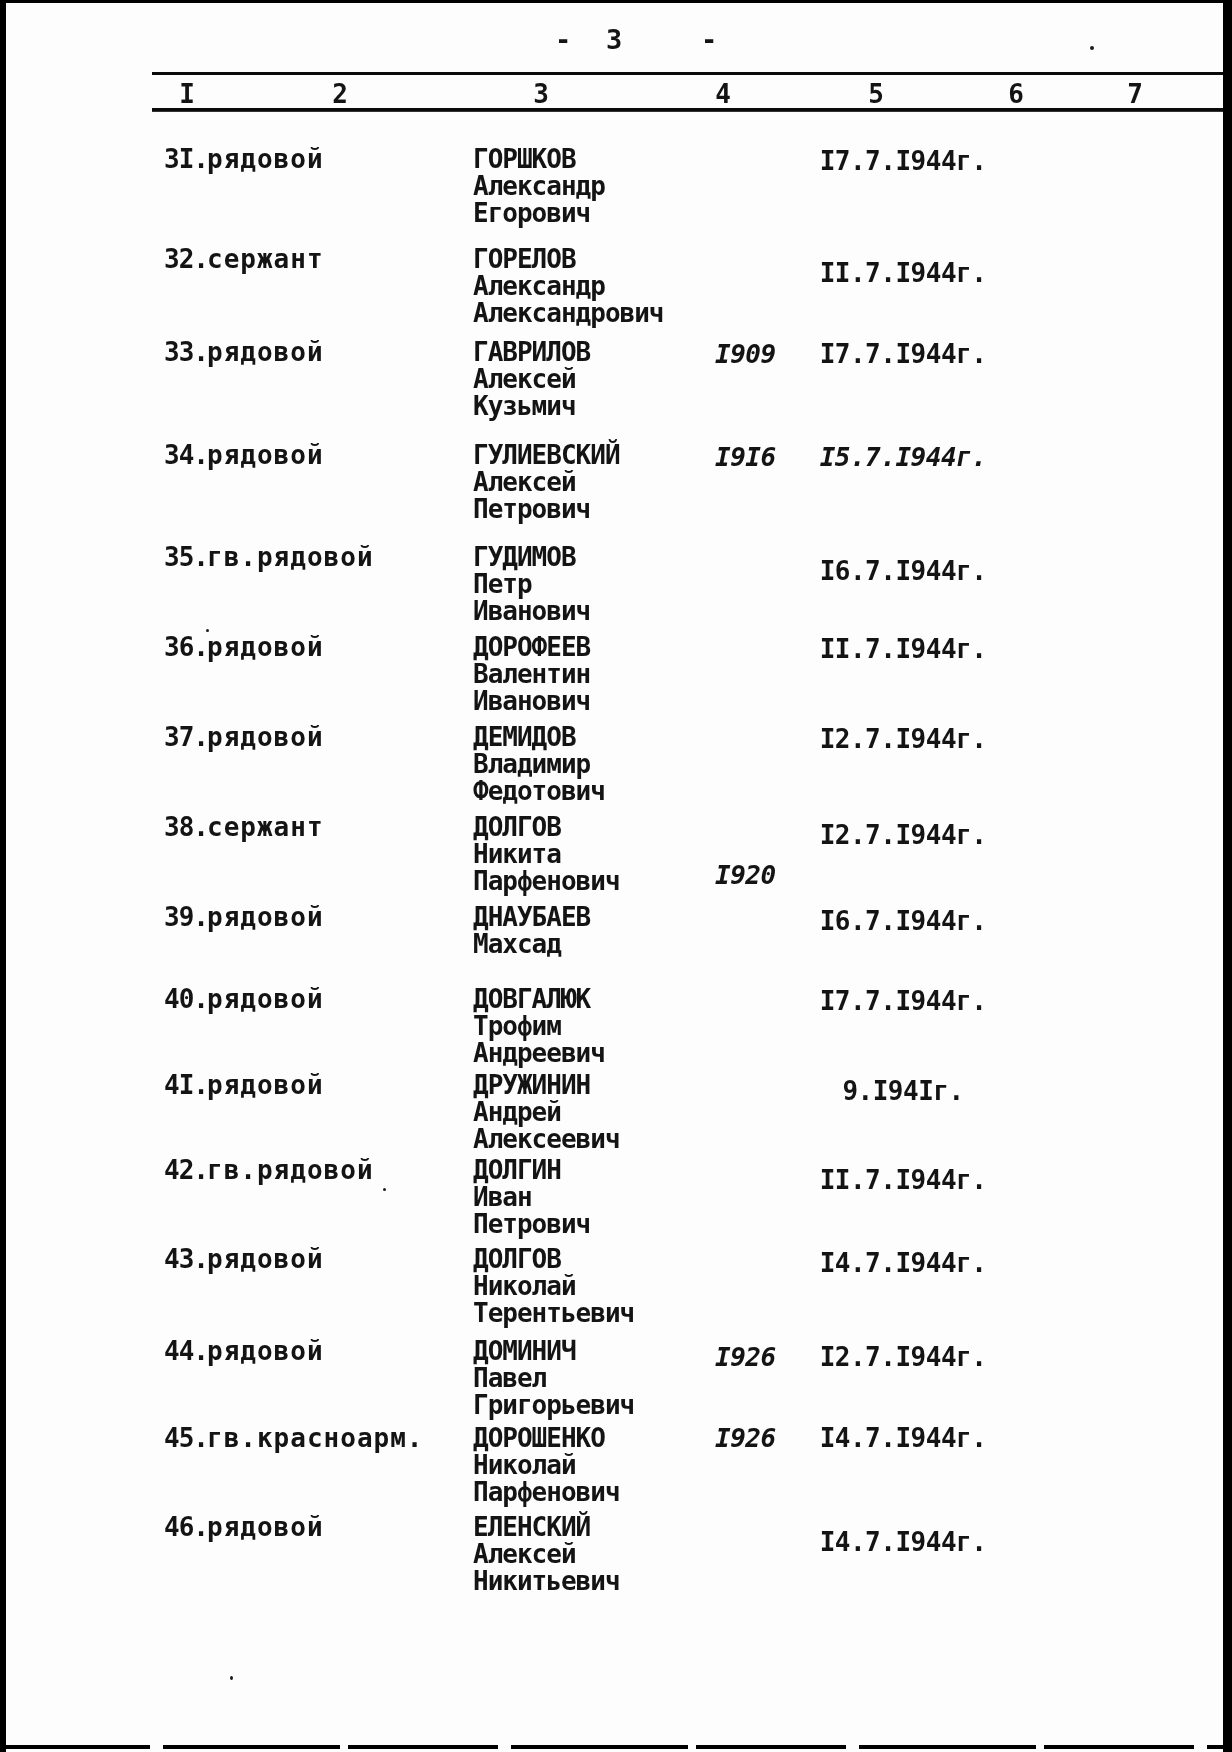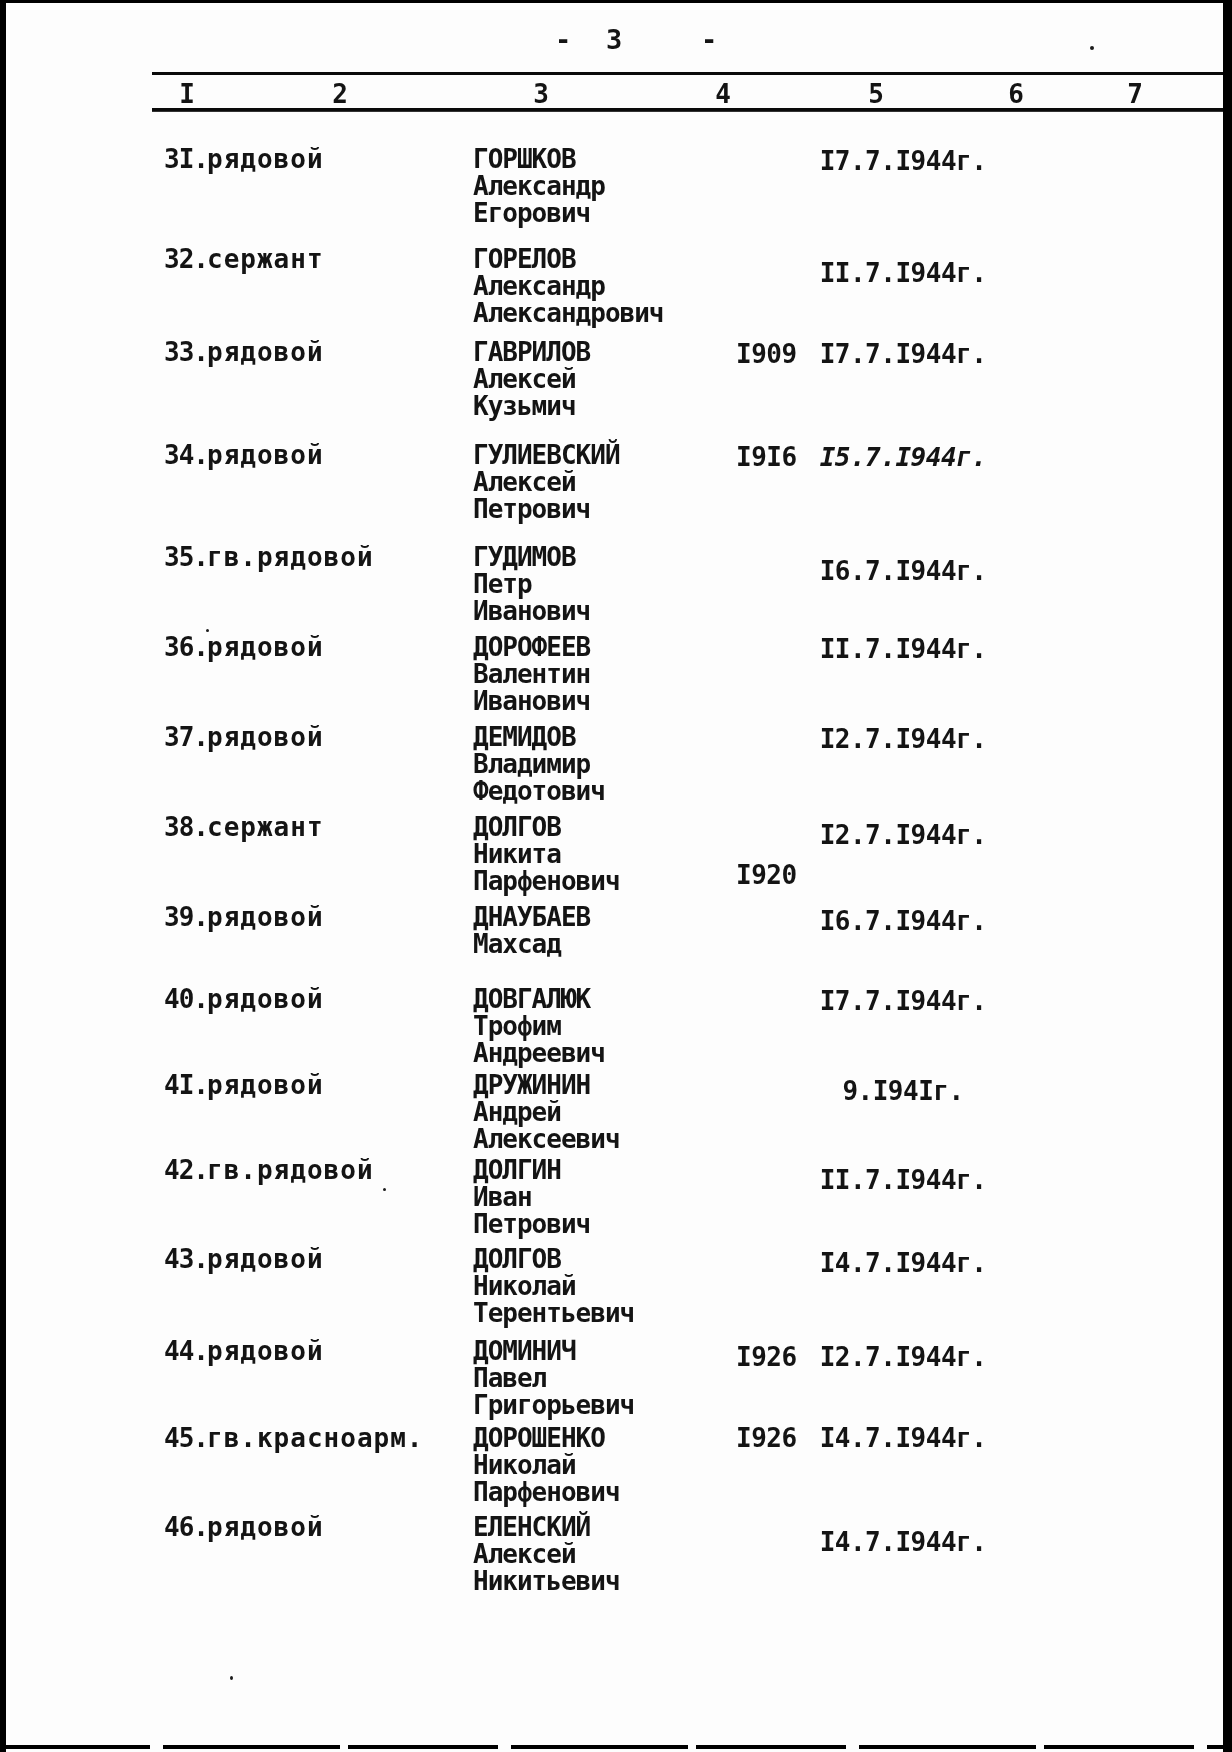--- a/index.html
+++ b/index.html
@@ -28,21 +28,21 @@
   .rule{position:absolute;left:152px;width:1071px;height:3px;background:#0a0a0a;}
   .rule-top{top:72px;}
   .rule-bot{top:108px;box-shadow:0 1px 0 #333;}
   .colhead{position:absolute;top:79px;font-size:26px;transform:translateX(-50%);}
   .row{position:absolute;left:0;width:1232px;}
   .cell{position:absolute;font-size:26px;line-height:28px;white-space:pre;}
   .num{left:164px;letter-spacing:-1px;}
   .rank{left:207px;letter-spacing:1px;}
   .name{left:473px;letter-spacing:-1px;}
   .name div{height:27px;}
-  .year{left:736px;letter-spacing:-0.5px;}
+  .year{left:715px;letter-spacing:-0.5px;font-style:italic;}
   .date{left:800px;width:206px;text-align:center;letter-spacing:-0.5px;}
   .speck{position:absolute;background:#1c1c1c;border-radius:50%;}
 </style>
 </head>
 <body>
 
 <div class="page">
 
   <div class="edge edge-top"></div>
   <div class="edge edge-left"></div>

